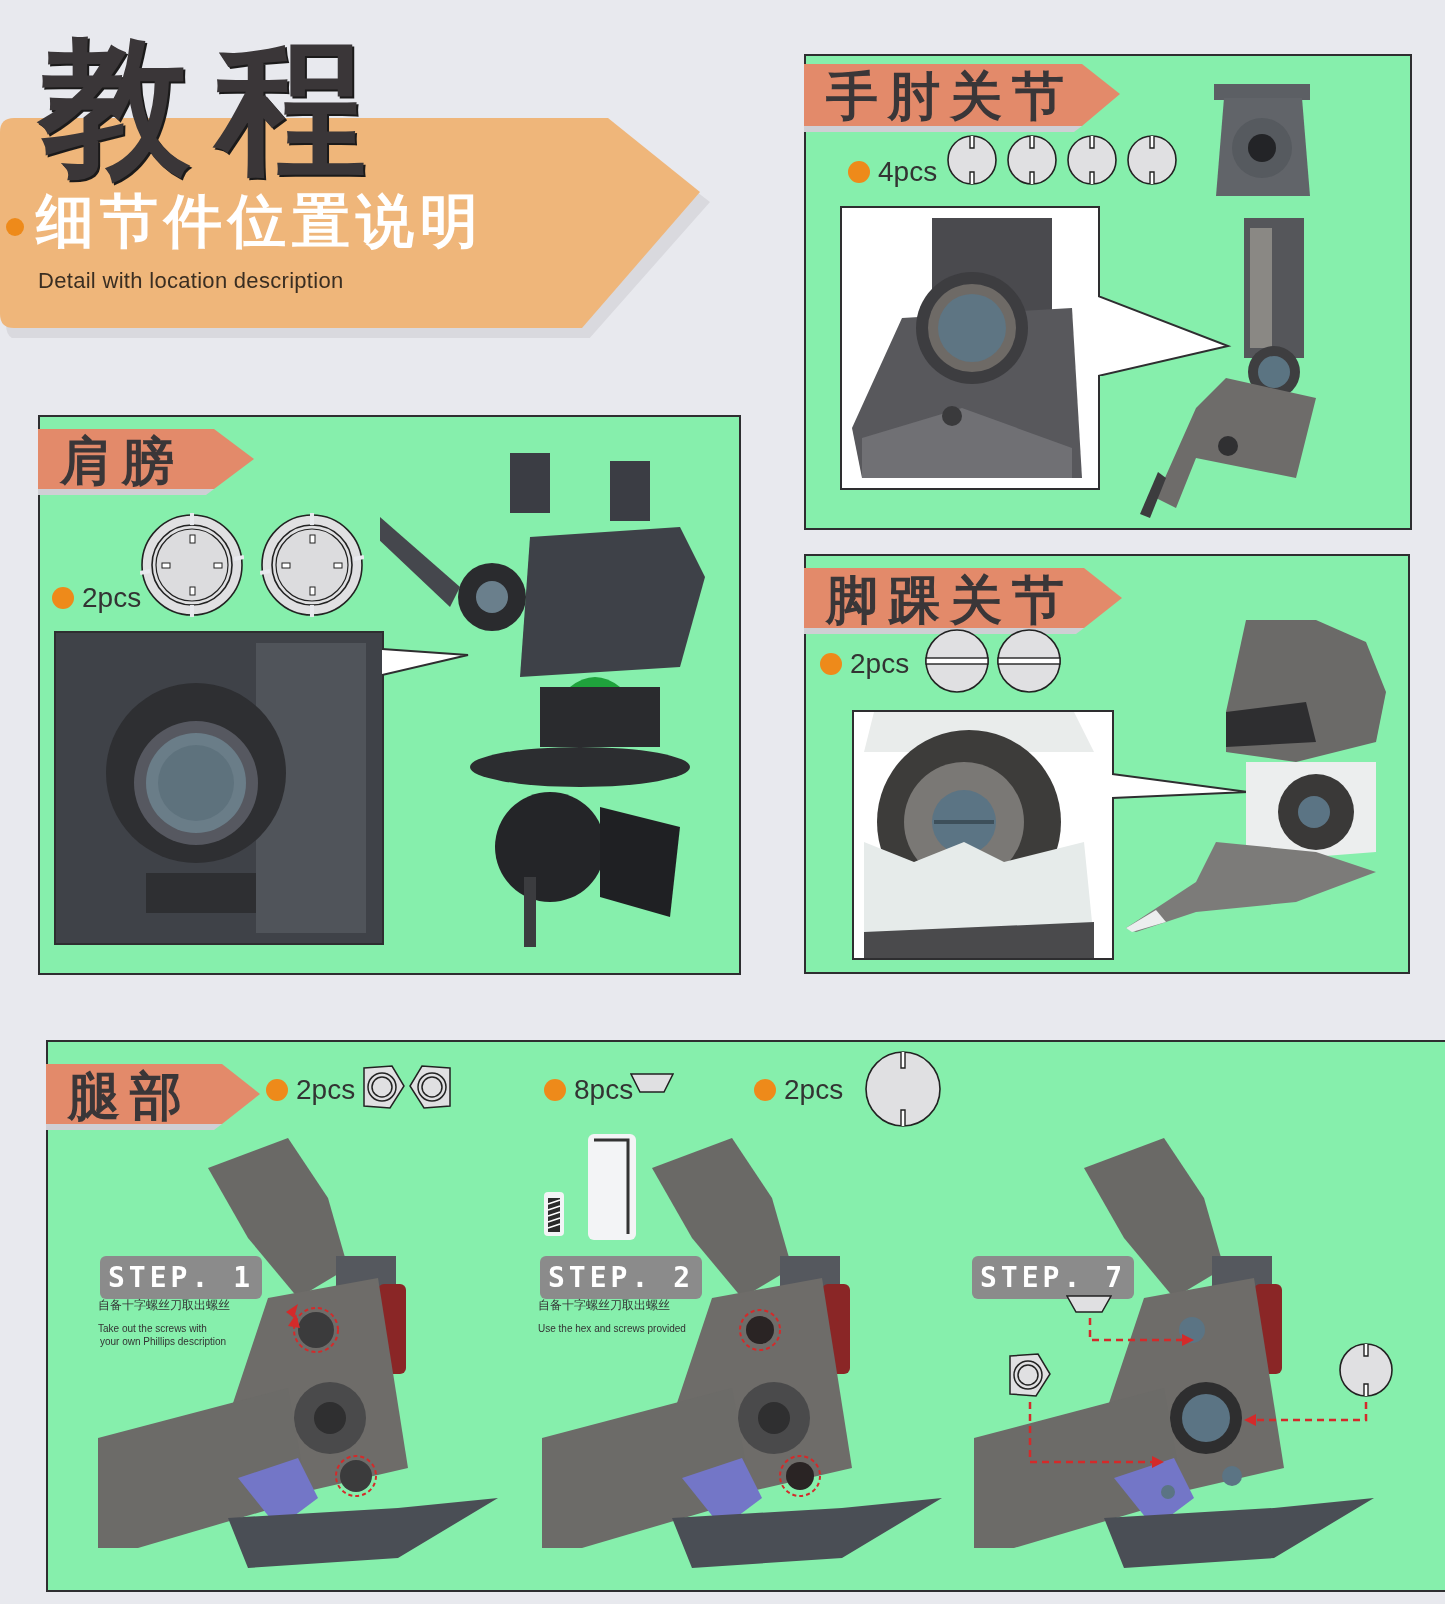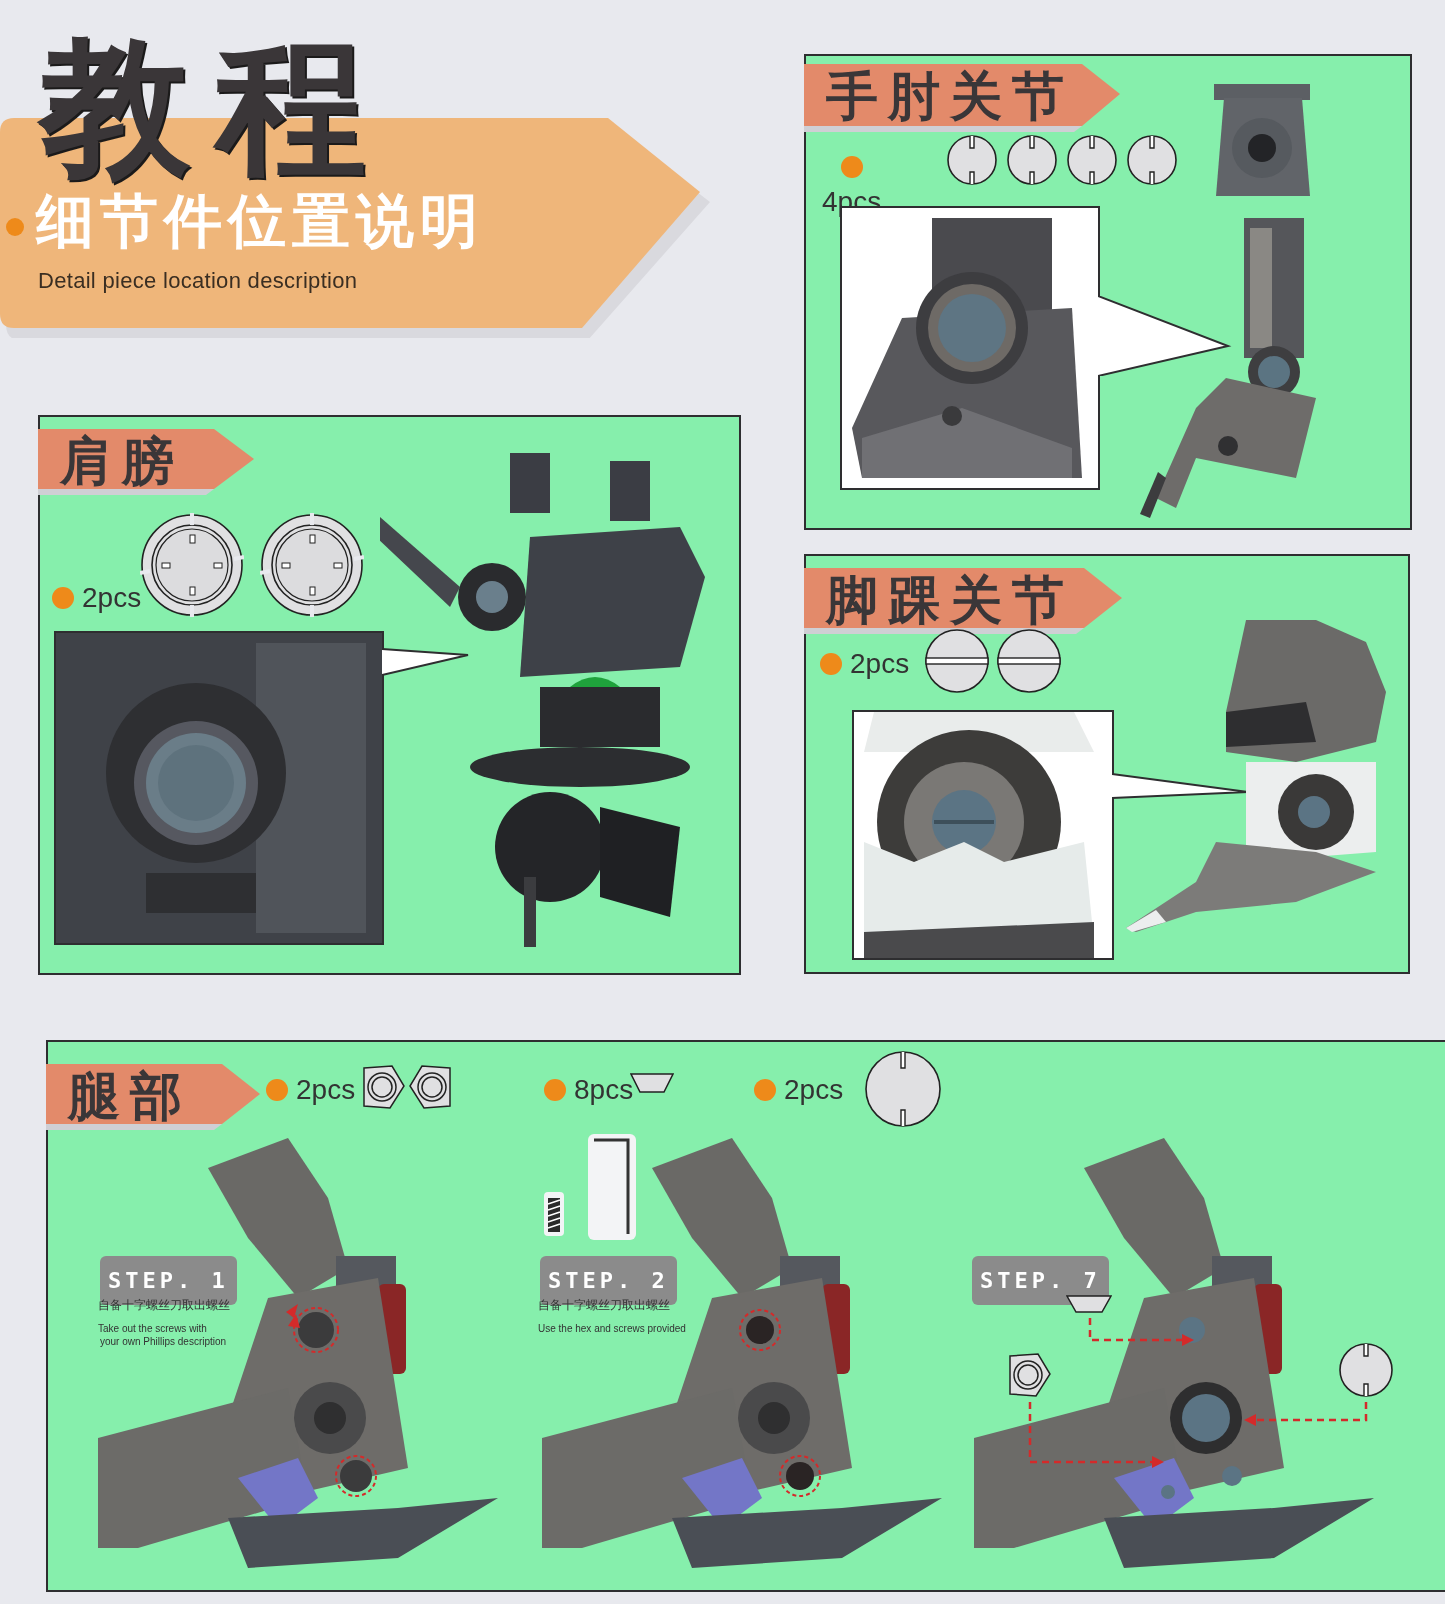--- a/index.html
+++ b/index.html
@@ -16,47 +16,47 @@
 
   
   .panel { position: absolute; border: 2px solid #2e2e30; background: #86efac; }
   .tag { position: absolute; height: 64px; }
   .tag svg { position: absolute; left: 0; top: 0; }
   .tag-text { position: absolute; left: 22px; top: 4px; font-size: 52px; font-weight: bold; color: #3a3638; letter-spacing: 10px; line-height: 56px; }
   .qty { position: absolute; display: flex; align-items: center; gap: 8px; font-size: 28px; color: #333; font-family: "Liberation Sans", sans-serif; }
   .odot { width: 22px; height: 22px; border-radius: 50%; background: #ee8a1a; display: inline-block; }
   .inset { position: absolute; background: #fff; border: 2px solid #2e2e30; overflow: hidden; }
   .photo { position: absolute; }
-  .step-badge { position: absolute; background: #8b8b8b; color: #fff; font-weight: bold; font-size: 22px; letter-spacing: 4px; padding: 12px 8px; border-radius: 6px; font-family: "DejaVu Sans Mono", monospace; }
+  .step-badge { position: absolute; background: #8b8b8b; color: #fff; font-weight: bold; font-size: 28px; letter-spacing: 4px; padding: 5px 8px; border-radius: 6px; font-family: "DejaVu Sans Mono", monospace; }
   .step-cn { position: absolute; font-size: 12px; color: #333; }
   .step-en { position: absolute; font-size: 10px; color: #333; line-height: 13px; font-family: "Liberation Sans", sans-serif; }
 </style>
 </head>
 <body>
 
 <div class="hdr-banner">
   <svg viewBox="0 0 720 220" preserveAspectRatio="none">
     <path d="M14 8 L608 0 L704 74 L582 212 L14 212 Q0 212 0 196 L0 24 Q0 8 14 8 Z" fill="#d9d9de" transform="translate(6,10)"></path>
     <path d="M14 0 L608 0 L700 74 L582 210 L14 210 Q0 210 0 196 L0 14 Q0 0 14 0 Z" fill="#efb67a"></path>
   </svg>
 </div>
 <div class="hdr-title">教程</div>
 <div class="hdr-dot"></div>
 <div class="hdr-sub">细节件位置说明</div>
-<div class="hdr-en">Detail piece location description</div>
+<div class="hdr-en">Detail with location description</div>
 
 <div class="panel" style="left:804px;top:54px;width:608px;height:476px;">
   <div class="tag" style="left:-2px;top:8px;width:320px;">
     <svg width="320" height="70">
         <path d="M0 0 L278 0 L316 30 L278 62 L0 62 Z" fill="#e38a6a"></path>
         <path d="M0 62 L278 62 L270 68 L0 68 Z" fill="#cfcfd4"></path>
       </svg>
     <div class="tag-text">手肘关节</div>
   </div>
-  <div class="qty" style="left:16px;top:100px;flex-direction:column;">
+  <div class="qty" style="left:42px;top:100px;">
     <span class="odot"></span>
     <span>4pcs</span>
   </div>
   <div style="position:absolute;left:140px;top:78px;display:flex;gap:8px;">
     <svg width="52" height="52" viewBox="0 0 52 52">
         <circle cx="26" cy="26" r="24" fill="#e0e0e2" stroke="#222" stroke-width="1.6"></circle>
         <path d="M24 2 V14 H28 V2 M24 50 V38 H28 V50" fill="#fff" stroke="#222" stroke-width="1.4"></path>
       </svg>
     <svg width="52" height="52" viewBox="0 0 52 52">
         <circle cx="26" cy="26" r="24" fill="#e0e0e2" stroke="#222" stroke-width="1.6"></circle>

